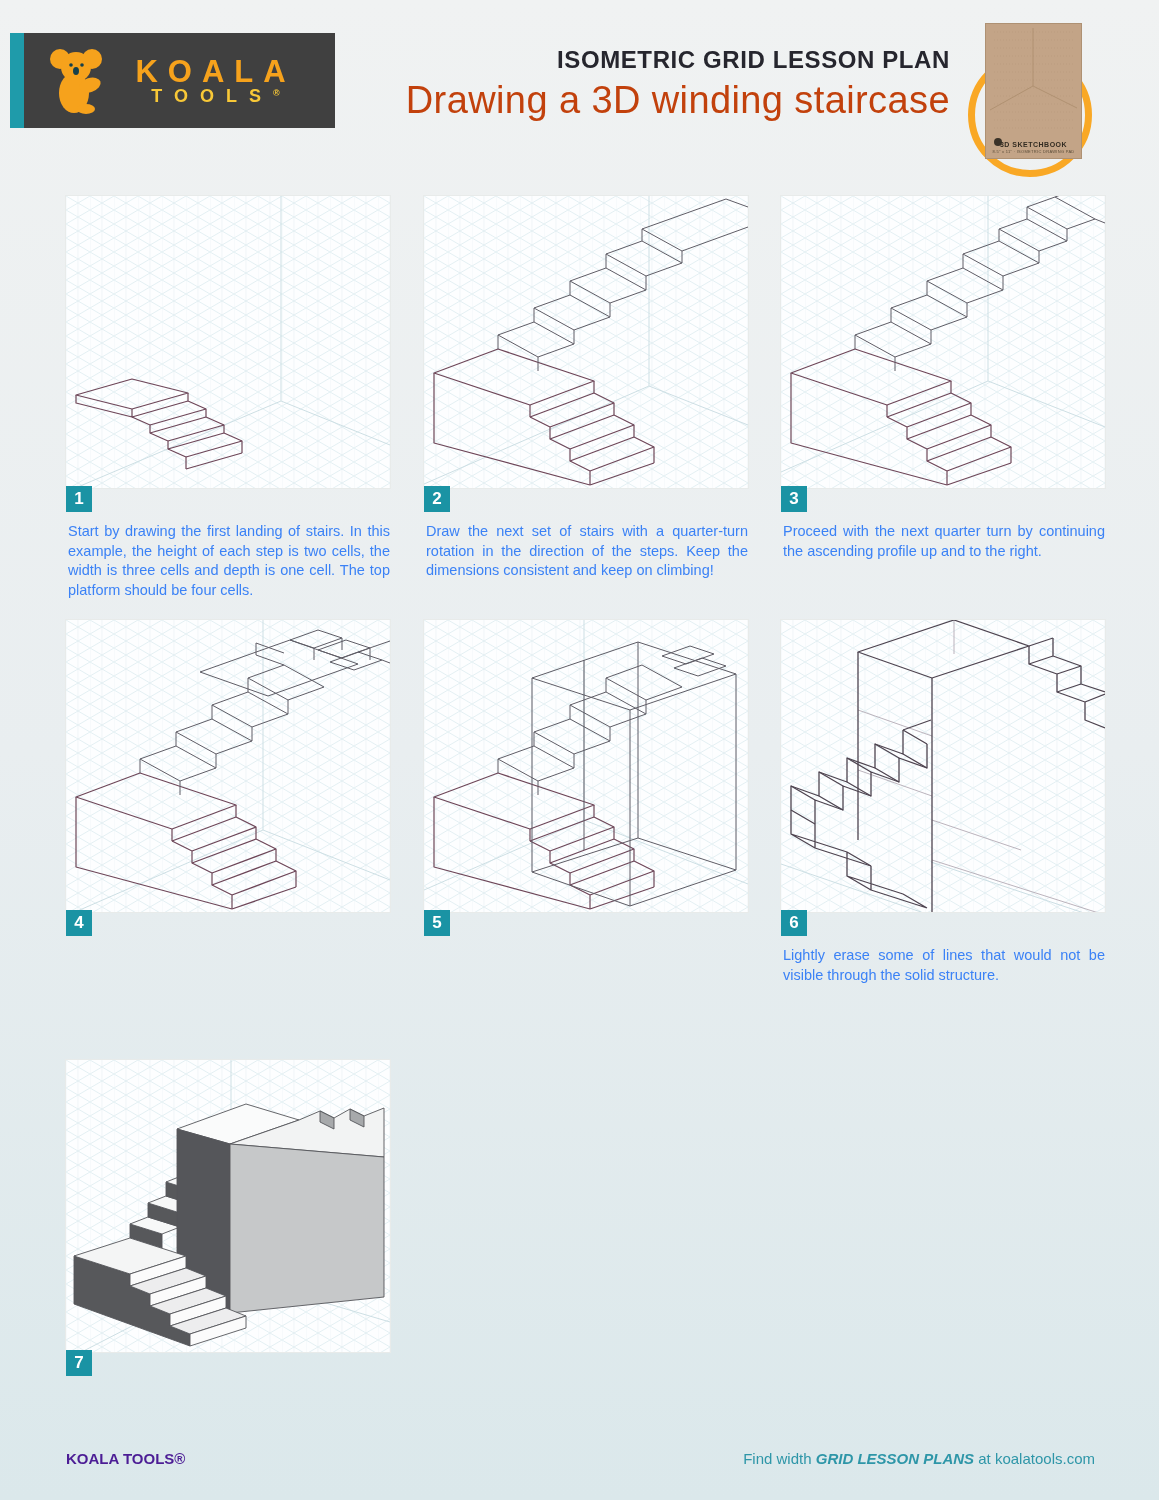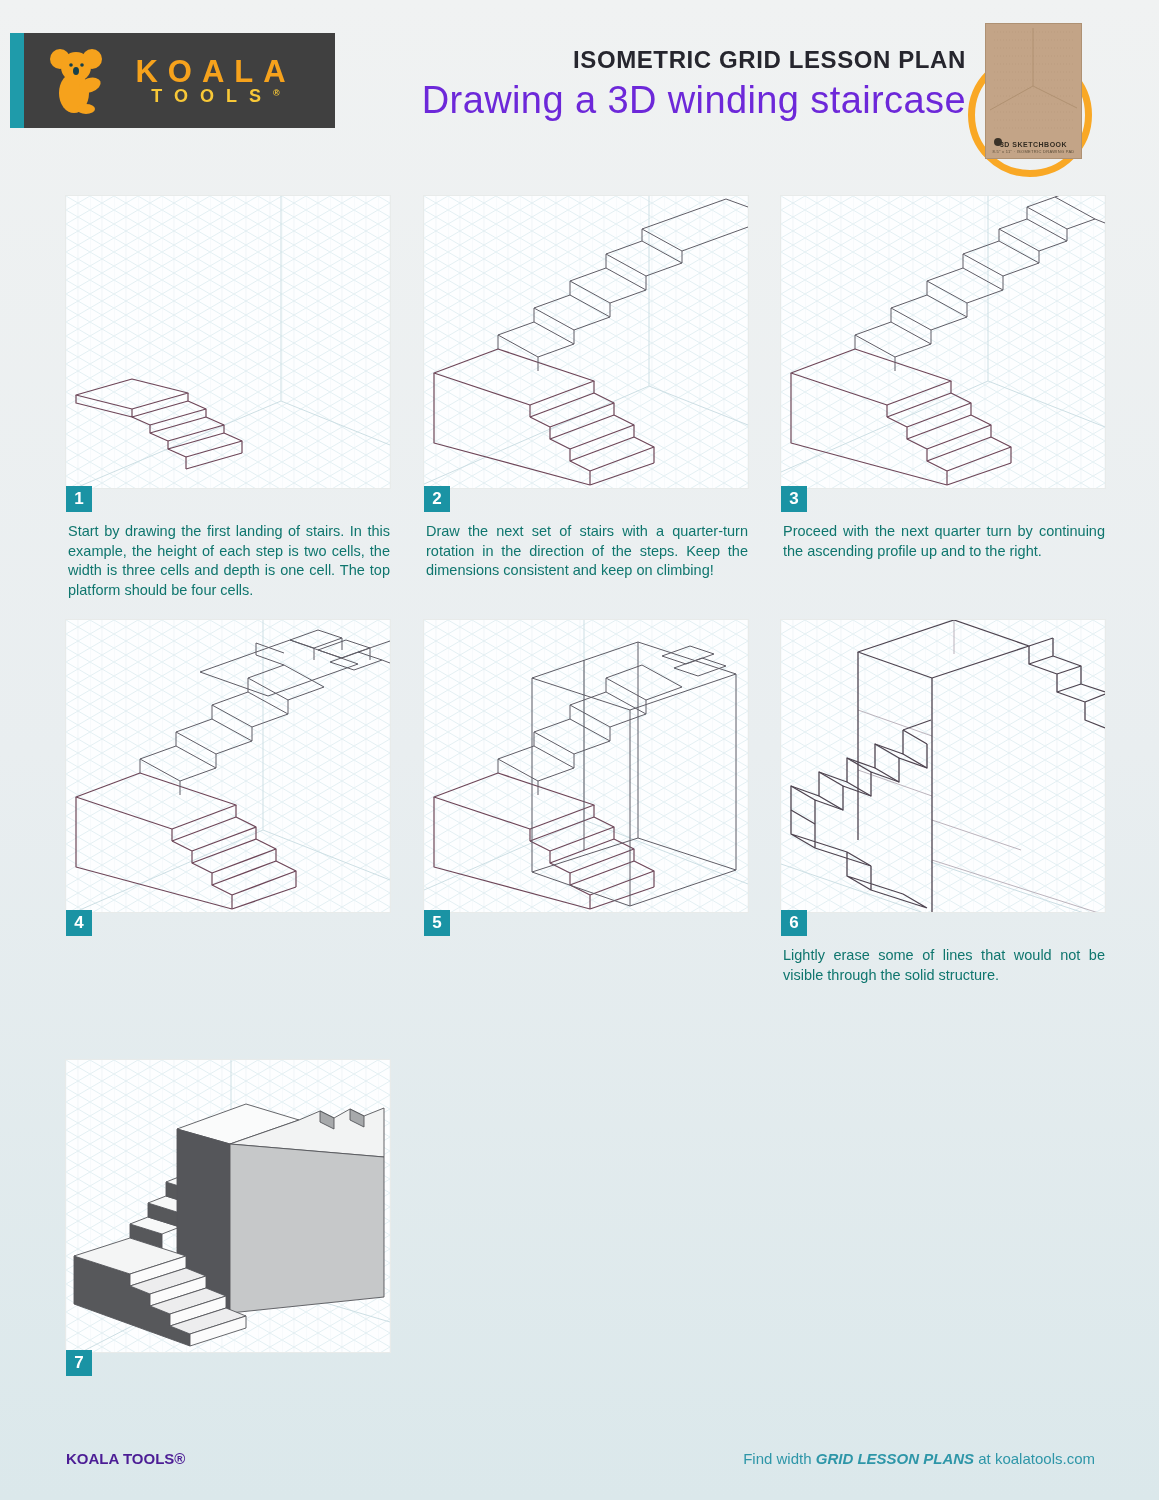--- a/index.html
+++ b/index.html
@@ -10,37 +10,37 @@
   }
   
   .logo-strip{position:absolute;left:10px;top:33px;width:14px;height:95px;background:#1f9baa;}
   .logo-box{position:absolute;left:24px;top:33px;width:311px;height:95px;background:#404040;
     display:flex;align-items:center;}
   .koala-svg{margin-left:24px;flex:0 0 auto;}
   .logo-text{flex:1;text-align:center;margin-right:14px;}
   .brand-top{color:#f6a21c;font-weight:bold;font-size:31px;letter-spacing:10px;line-height:1;}
   .brand-bottom{color:#f8c837;font-weight:bold;font-size:18px;letter-spacing:12px;line-height:1;}
   .brand-reg{font-size:9px;vertical-align:6px;letter-spacing:0;}
-  .title-block{position:absolute;top:46px;right:193px;text-align:right;}
+  .title-block{position:absolute;top:46px;right:209px;text-align:right;}
   .title-line1{font-size:24px;font-weight:bold;color:#26262e;letter-spacing:0.6px;}
-  .title-line2{font-size:38px;color:#6d28d9;letter-spacing:0.4px;margin-top:5px;}
+  .title-line2{font-size:38px;color:#c2410c;letter-spacing:0.4px;margin-top:5px;}
   .product-ring{position:absolute;left:968px;top:53px;width:110px;height:110px;border:7px solid #f9a825;border-radius:50%;}
   .product-book{position:absolute;left:985px;top:23px;width:97px;height:136px;background:#c3a487;
     border:1px solid #ae9173;box-sizing:border-box;}
   .book-label{position:absolute;left:0;right:0;bottom:10px;text-align:center;
     font-size:7px;font-weight:bold;color:#332c22;letter-spacing:0.5px;}
   .book-sublabel{position:absolute;left:0;right:0;bottom:4px;text-align:center;
     font-size:4px;color:#5a4c38;letter-spacing:0.3px;}
   
   .panel{position:absolute;width:324px;}
   .art{width:324px;height:292px;background:#fdfeff;box-shadow:0 0 0 1px #e8ebea;}
   .badge{position:absolute;left:0;top:290px;width:26px;height:26px;background:#1a93a4;
     color:#ffffff;font-size:17px;font-weight:bold;display:flex;align-items:center;justify-content:center;}
   .caption{position:absolute;left:2px;top:326px;width:322px;
-    font-size:14.5px;line-height:19.5px;color:#0f766e;text-align:justify;}
+    font-size:14.5px;line-height:19.5px;color:#3b82f6;text-align:justify;}
   .c1{left:66px;} .c2{left:424px;} .c3{left:781px;}
   .r1{top:196px;} .r2{top:620px;} .r3{top:1060px;}
   
   .footer-brand{position:absolute;left:66px;top:1450px;font-size:15px;font-weight:bold;color:#4c1d95;}
   .footer-more{position:absolute;right:64px;top:1450px;font-size:15px;color:#2e96a8;}
   .footer-more .hl{font-weight:bold;font-style:italic;}
 </style>
 </head>
 <body>
 

